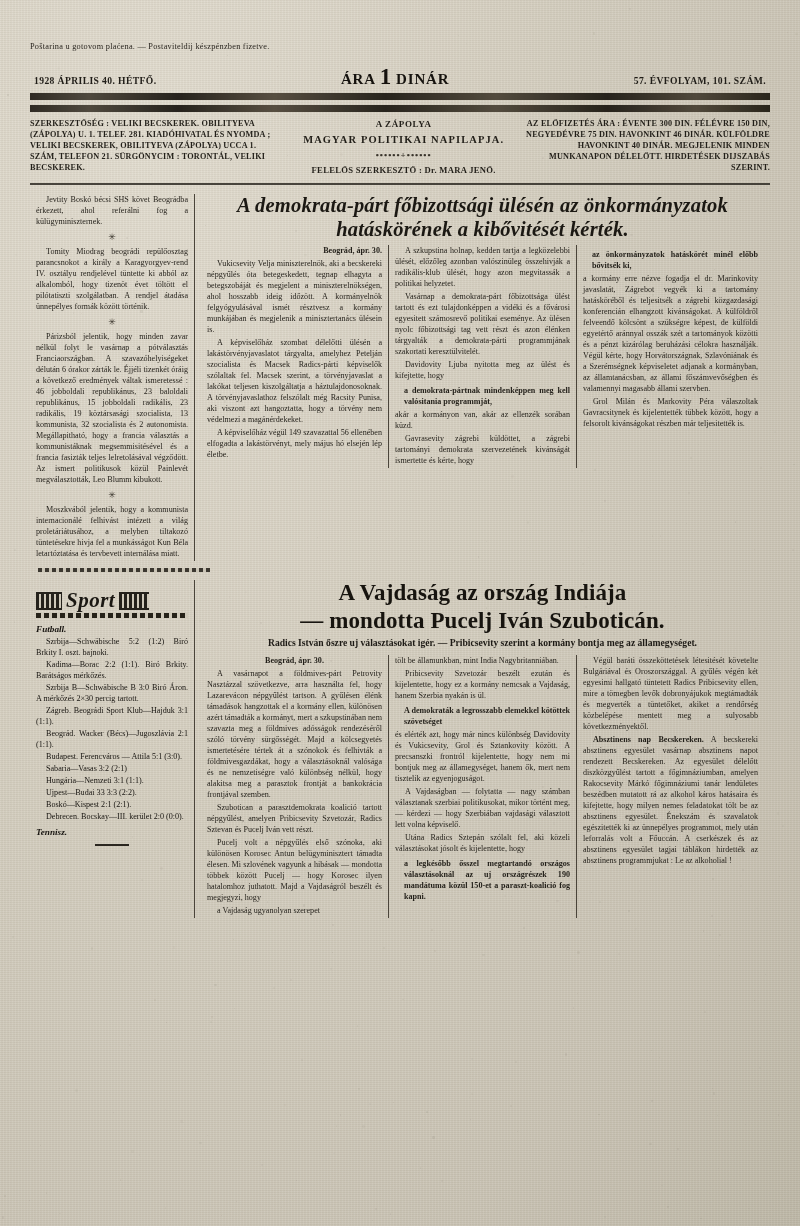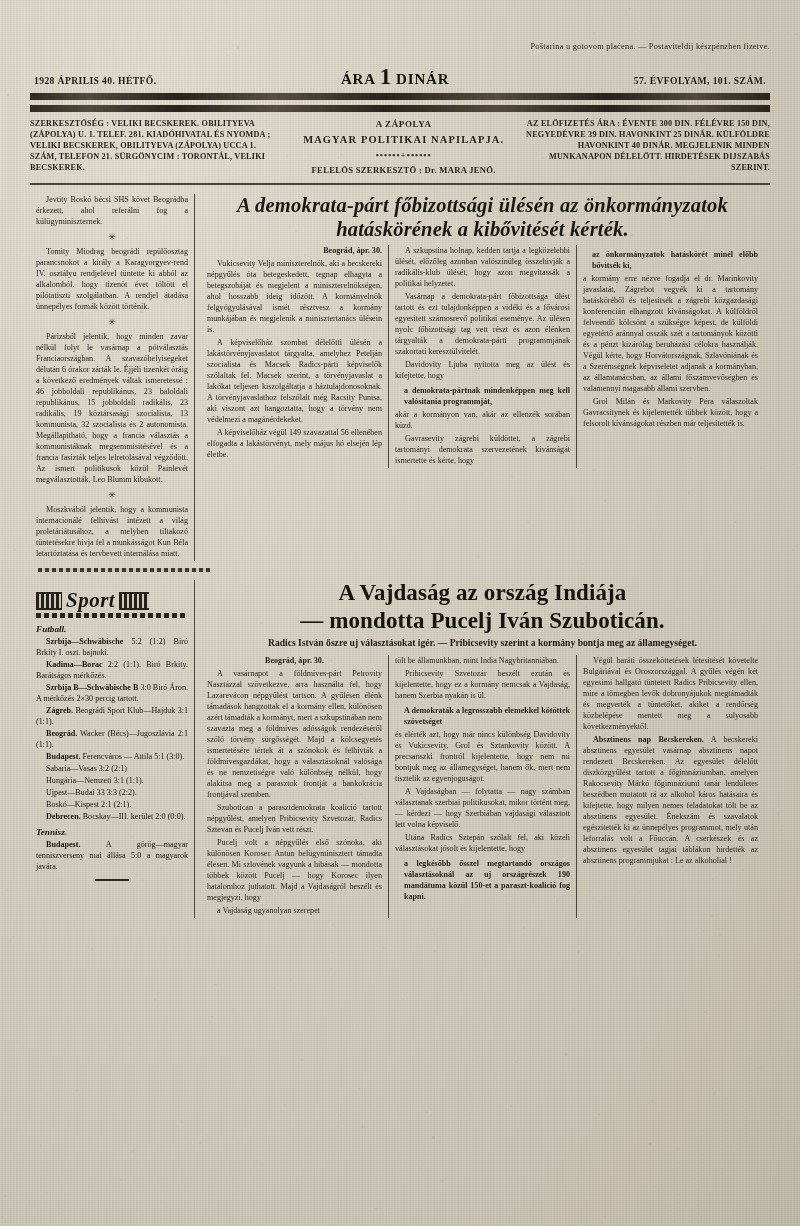--- a/index.html
+++ b/index.html
@@ -19,21 +19,21 @@
       repeating-linear-gradient(0deg,rgba(255,255,255,0.05) 0 1px,rgba(120,110,90,0.05) 1px 2px),
       repeating-linear-gradient(90deg,rgba(255,255,255,0.04) 0 1px,rgba(120,110,90,0.045) 1px 3px),
       radial-gradient(ellipse at 18% 12%,#e2ddd0 0%,#d6d0c2 38%,#c9c3b4 78%,#bdb7a7 100%);
     pointer-events:none;
   }
   .speck{position:absolute;border-radius:50%;background:rgba(60,52,40,.16);pointer-events:none;}
   .sheet{position:absolute;inset:0;}
   .page{position:absolute;left:30px;top:30px;width:740px;}
 
   .postal{
-    text-align:right;font-size:8.3px;letter-spacing:.25px;
+    text-align:left;font-size:8.3px;letter-spacing:.25px;
     color:#2a2620;margin-top:12px;
   }
   .issuebar{
     display:flex;align-items:baseline;justify-content:space-between;
     margin-top:16px;padding:0 4px;
   }
   .issuebar .left,.issuebar .right{
     font-size:9.6px;letter-spacing:.4px;font-weight:bold;color:#201d18;
   }
   .price{
@@ -128,21 +128,21 @@
   .orn{
     flex:0 0 auto;width:26px;height:14px;
     background:repeating-linear-gradient(90deg,#24211b 0 3px,#cfc9ba 3px 5px);
     border-top:2px solid #24211b;border-bottom:2px solid #24211b;
   }
   .orn.r{width:30px;}
   .sportrule{height:5px;margin-top:2px;
     background:repeating-linear-gradient(90deg,#262219 0 5px,#cfc9ba 5px 8px);}
   .sec-h{font-size:9.2px;font-weight:bold;font-style:italic;margin:5px 0 2px;}
   .res{font-size:8.1px;line-height:1.36;text-align:justify;text-indent:10px;margin-bottom:1px;}
-  .res b{font-weight:bold;}
+  .res b{font-weight:normal;}
 </style>
 </head>
 <body>
 
 <div class="paper"></div>
 
 <div class="sheet" id="specks">
     <span class="speck" style="width: 0.736576px; height: 0.736576px; left: 140.065px; top: 49.1885px; opacity: 0.42;"></span>
     <span class="speck" style="width: 2.50494px; height: 2.50494px; left: 687.52px; top: 696.639px; opacity: 0.41;"></span>
     <span class="speck" style="width: 1.58915px; height: 1.58915px; left: 111.699px; top: 618.235px; opacity: 0.11;"></span>
@@ -585,21 +585,21 @@
   <div class="rule-thick"></div>
 
   <div class="infobar">
     <div class="col-l">SZERKESZTŐSÉG : VELIKI BECSKEREK. OBILITYEVA (ZÁPOLYA) U. 1. TELEF. 281. KIADÓHIVATAL ÉS NYOMDA ; VELIKI BECSKEREK, OBILITYEVA (ZÁPOLYA) UCCA 1. SZÁM, TELEFON 21. SÜRGÖNYCIM : TORONTÁL, VELIKI BECSKEREK.</div>
     <div class="col-c">
       <div class="t1">A ZÁPOLYA</div>
       <div class="t2">MAGYAR POLITIKAI NAPILAPJA.</div>
       <div class="dots">••••••+••••••</div>
       <div class="t3">FELELŐS SZERKESZTŐ : Dr. MARA JENŐ.</div>
     </div>
-    <div class="col-r">AZ ELŐFIZETÉS ÁRA : ÉVENTE 300 DIN. FÉLÉVRE 150 DIN, NEGYEDÉVRE 39 DIN. HAVONKINT 25 DINÁR. KÜLFÖLDRE HAVONKINT 40 DINÁR. MEGJELENIK MINDEN MUNKANAPON DÉLELŐTT. HIRDETÉSEK DIJSZABÁS SZERINT.</div>
+    <div class="col-r">AZ ELŐFIZETÉS ÁRA : ÉVENTE 300 DIN. FÉLÉVRE 150 DIN, NEGYEDÉVRE 75 DIN. HAVONKINT 46 DINÁR. KÜLFÖLDRE HAVONKINT 40 DINÁR. MEGJELENIK MINDEN MUNKANAPON DÉLELŐTT. HIRDETÉSEK DIJSZABÁS SZERINT.</div>
   </div>
 
   <div class="rule-thin"></div>
 
   <div class="art">
     <div class="cols">
       <div class="c body" style="width:165px">
         <p>Jevtity Boskó bécsi SHS követ Beográdba érkezett, ahol referálni fog a külügyminiszternek.</p>
         <div class="star">✳</div>
         <p>Tomity Miodrag beográdi repülőosztag parancsnokot a király a Karagyorgyev-rend IV. osztályu rendjelével tüntette ki abból az alkalomból, hogy tizenöt évet töltött el pilótatiszti szolgálatban. A rendjel átadása ünnepélyes formák között történik.</p>
@@ -664,21 +664,20 @@
           <div class="res"><b>Beográd.</b> Wacker (Bécs)—Jugoszlávia 2:1 (1:1).</div>
           <div class="res"><b>Budapest.</b> Ferencváros — Attila 5:1 (3:0).</div>
           <div class="res">Sabaria—Vasas 3:2 (2:1)</div>
           <div class="res">Hungária—Nemzeti 3:1 (1:1).</div>
           <div class="res">Ujpest—Budai 33 3:3 (2:2).</div>
           <div class="res">Boskó—Kispest 2:1 (2:1).</div>
           <div class="res"><b>Debrecen.</b> Bocskay—III. kerület 2:0 (0:0).</div>
         </div>
 
       <div class="sec-h">Tennisz.</div>
-      <div class="res" id="tennis-result"><b>Budapest.</b> A görög—magyar tenniszverseny mai állása 5:0 a magyarok javára.</div>
 
       <div class="shortrule"></div>
     </div>
 
     <div class="c sep" style="width:563px">
       <h1 class="hd-roman">A Vajdaság az ország Indiája</h1>
       <h1 class="hd-roman">— mondotta Pucelj Iván Szuboticán.</h1>
       <h3 class="deck">Radics István őszre uj választásokat igér. — Pribicsevity szerint a kormány bontja meg az államegységet.</h3>
 
       <div class="cols">

